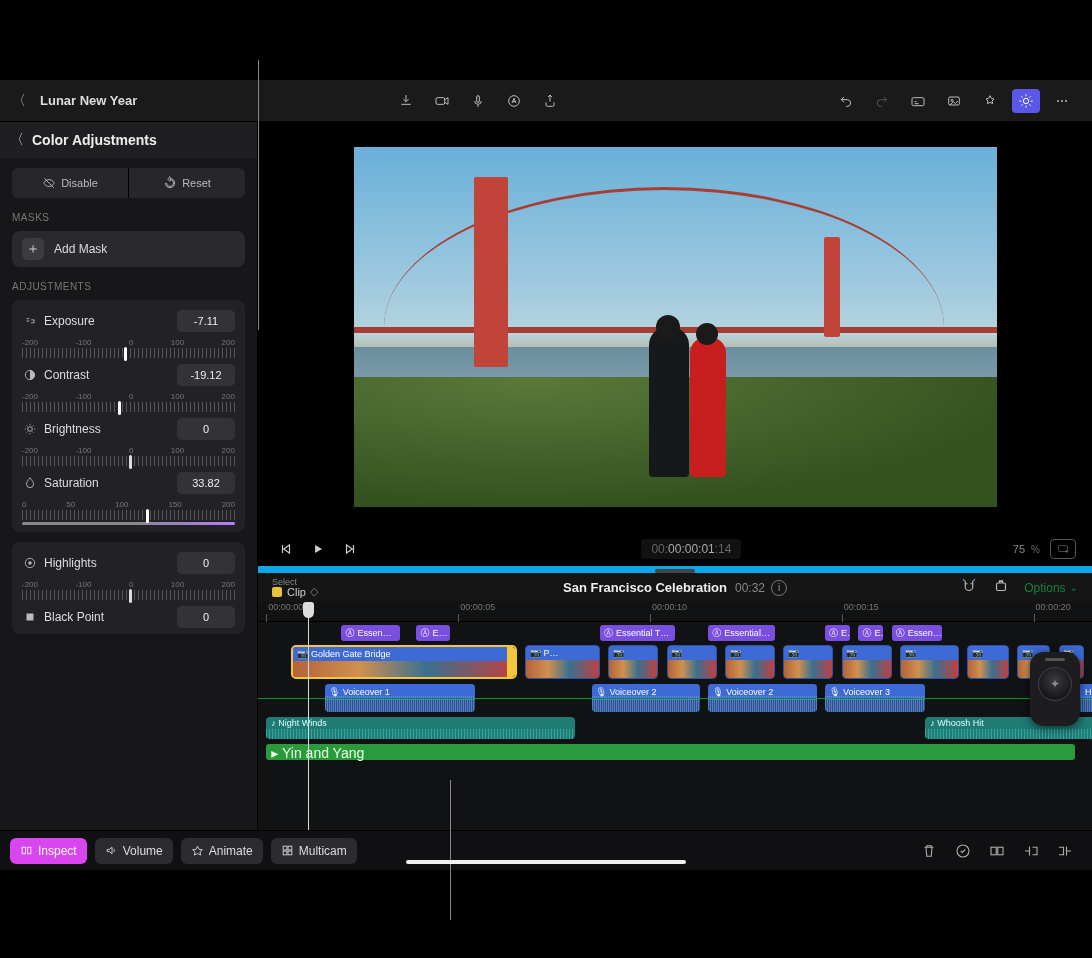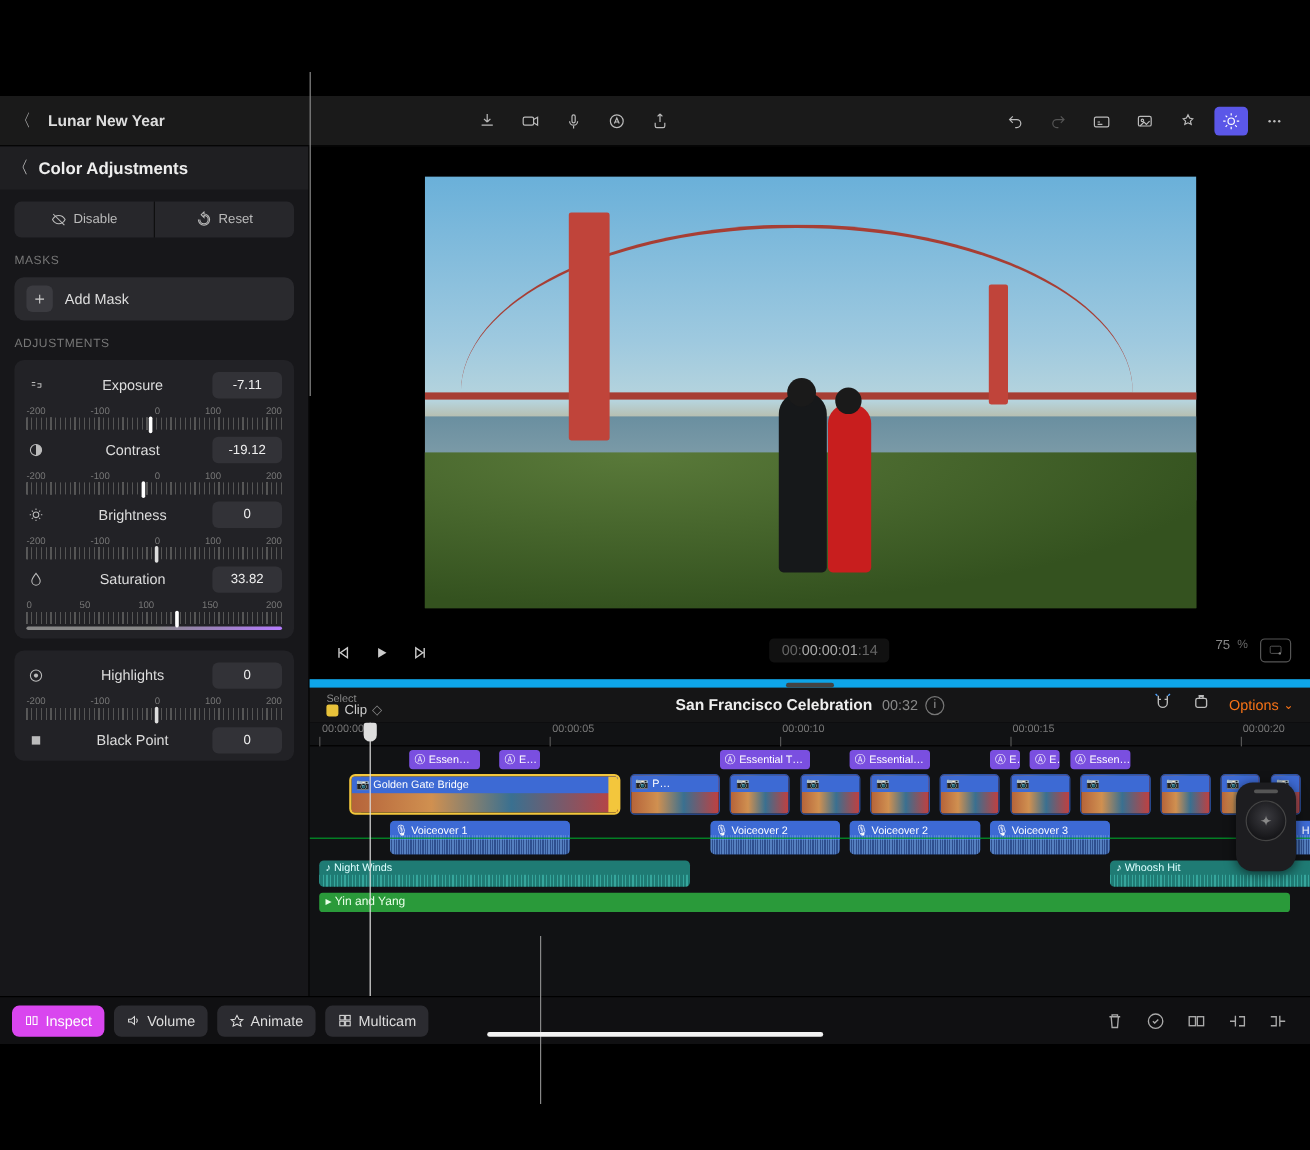--- a/index.html
+++ b/index.html
@@ -25,21 +25,21 @@
   .twobtn { display:flex; gap:0; margin-bottom:14px;}
   .twobtn .btn { flex:1; height:30px; background:#27272b; display:flex; align-items:center; justify-content:center; font-size:11px; color:#bbb; cursor:pointer;}
   .twobtn .btn:first-child{ border-radius:6px 0 0 6px; border-right:1px solid #000;}
   .twobtn .btn:last-child{ border-radius:0 6px 6px 0;}
   .twobtn svg{width:14px;height:14px;margin-right:5px;stroke:currentColor;fill:none;stroke-width:1.5;}
   .sectlabel { font-size:10px; letter-spacing:.5px; color:#777; margin:6px 0 8px 0;}
   .addrow { height:36px; background:#2a2a2e; border-radius:8px; display:flex; align-items:center; padding:0 10px; margin-bottom:14px; cursor:pointer;}
   .addrow .plus { width:22px;height:22px;border-radius:5px;background:#3b3b40;display:flex;align-items:center;justify-content:center;color:#ccc;margin-right:10px;font-size:14px;}
   .addrow .label { font-size:12px; color:#ddd;}
   .adjcard { background:#222226; border-radius:8px; padding:10px 10px 6px 10px; margin-bottom:10px;}
-  .adjrow { display:flex; align-items:center; margin-bottom:6px;text-align:center;}
+  .adjrow { display:flex; align-items:center; margin-bottom:6px;}
   .adjrow .ico { width:16px; height:14px; margin-right:6px; color:#bbb; display:flex;align-items:center;justify-content:center;}
   .adjrow .ico svg{width:14px;height:14px;stroke:currentColor;fill:none;stroke-width:1.5;}
   .adjrow .name { font-size:12px; color:#ddd; flex:1;}
   .adjrow .valbox { width:58px; height:22px; background:#323237; border-radius:5px; display:flex; align-items:center; justify-content:center; font-size:11px; color:#eee;}
   .ruler { position:relative; height:26px; }
   .ruler .ticks { position:absolute; left:0; right:0; bottom:6px; height:10px;
     background:repeating-linear-gradient(90deg,#555 0 1px,transparent 1px 4px),
                repeating-linear-gradient(90deg,#888 0 1px,transparent 1px 20px);
     background-size:auto,auto;
   }
@@ -60,21 +60,21 @@
   .frame .bridge .deck{position:absolute;left:-70px;right:-80px;top:150px;height:6px;background:#a73e34;}
   .frame .bridge .cable1{position:absolute;left:-40px;top:10px;width:560px;height:140px;border-top:3px solid #a73e34;border-radius:50% 50% 0 0/100% 100% 0 0;}
   .frame .people { position:absolute; left:290px; top:170px; width:110px; height:170px;}
   .frame .people .p1{position:absolute;left:5px;top:10px;width:40px;height:150px;background:#16181a;border-radius:18px 18px 4px 4px;}
   .frame .people .p1h{position:absolute;left:12px;top:-2px;width:24px;height:24px;border-radius:50%;background:#1a1a1a;}
   .frame .people .p2{position:absolute;left:46px;top:20px;width:36px;height:140px;background:#c81e1e;border-radius:16px 16px 4px 4px;}
   .frame .people .p2h{position:absolute;left:52px;top:6px;width:22px;height:22px;border-radius:50%;background:#1a1a1a;}
   .frame .water{position:absolute;left:0;right:0;top:200px;height:70px;background:linear-gradient(180deg,#6a8fa0,#90a8b0);} 
   .frame .hill{position:absolute;left:-40px;right:-40px;bottom:0;height:130px;background:radial-gradient(ellipse at 30% 0%,#5a7a3a,#34521f 70%);}
 
-  .transport { height:34px; display:flex; align-items:flex-start; padding:0 16px; color:#ccc;}
+  .transport { height:34px; display:flex; align-items:center; padding:0 16px; color:#ccc;}
   .transport .tbtn { width:24px;height:24px;display:flex;align-items:center;justify-content:center;margin-right:8px;cursor:pointer;}
   .transport .tbtn svg{width:14px;height:14px;fill:currentColor;}
   .transport .tc { flex:1; display:flex; justify-content:center;}
   .transport .tcbox { background:#111; padding:3px 10px; border-radius:4px; font-family:ui-monospace,monospace; font-size:12px; color:#aaa;}
   .transport .tcbox .frm{color:#666;}
   .transport .zoom { font-size:11px; color:#888; margin-right:6px;}
   .transport .pct { font-size:10px; color:#666; margin-right:10px;}
   .transport .expand { width:26px;height:20px;border:1px solid #555;border-radius:4px;display:flex;align-items:center;justify-content:center;cursor:pointer;}
 
   .tlhead { height:36px; display:flex; align-items:center; padding:0 14px; background:#151516; border-top:7px solid #0ea5e9; position:relative;}
@@ -82,21 +82,21 @@
   .tlhead .clipsel { font-size:11px; color:#ccc; display:flex;align-items:center; margin-top:8px; cursor:pointer;}
   .tlhead .clipsel .sq{width:10px;height:10px;background:#e8c23a;border-radius:2px;margin-right:5px;}
   .tlhead .center { position:absolute; left:0;right:0; display:flex; justify-content:center; align-items:center; pointer-events:none;}
   .tlhead .center .name{font-size:13px;font-weight:600;color:#eee;margin-right:8px;}
   .tlhead .center .dur{font-size:12px;color:#888;margin-right:6px;}
   .tlhead .center .info{width:16px;height:16px;border:1px solid #777;border-radius:50%;display:flex;align-items:center;justify-content:center;font-size:10px;color:#999;pointer-events:auto;cursor:pointer;}
   .tlhead .right { margin-left:auto; display:flex; align-items:center; gap:14px;}
   .tlhead .right .magnet{color:#4da3ff;}
   .tlhead .right .ibtn{color:#bbb;cursor:pointer;}
   .tlhead .right svg{width:18px;height:18px;stroke:currentColor;fill:none;stroke-width:1.5;}
-  .tlhead .right .opts{font-size:12px;color:#f97316;display:flex;align-items:center;cursor:pointer;}
+  .tlhead .right .opts{font-size:12px;color:#15803d;display:flex;align-items:center;cursor:pointer;}
   .tlhead .grip { position:absolute; left:50%; top:-4px; transform:translateX(-50%); width:40px; height:4px; border-radius:2px; background:#444;}
 
   .timeline { flex:1; position:relative; background:#111214; overflow:hidden;}
   .ruler-t { height:20px; position:relative; border-bottom:1px solid #000;}
   .ruler-t .tk { position:absolute; top:0; bottom:0;}
   .ruler-t .tk::before{content:"";position:absolute;left:0;top:12px;width:1px;height:8px;background:#555;}
   .ruler-t .tk span{position:absolute;left:2px;top:0;font-size:9px;color:#777;}
   .playhead { position:absolute; top:0; bottom:0; width:1px; background:#ddd; z-index:30;}
   .playhead .knob { position:absolute; top:0; left:-5px; width:11px; height:16px; background:#ddd; border-radius:3px 3px 6px 6px;}
   .tracks { position:absolute; left:0; right:0; top:20px; bottom:0;}
@@ -112,21 +112,21 @@
   .vclip.sel::before{left:0;border-radius:3px 0 0 3px;}
   .vclip.sel::after{right:0;border-radius:0 3px 3px 0;}
   .atrack { position:relative; height:30px; margin-bottom:3px;}
   .aclip { position:absolute; top:0; height:28px; border-radius:4px; background:#2e4f8f; overflow:hidden;}
   .aclip .bar{position:absolute;left:0;right:0;top:0;height:16px;background:#3d6ad4;display:flex;align-items:center;padding:0 4px;font-size:9px;color:#fff;}
   .aclip .wave{position:absolute;left:0;right:0;bottom:0;top:12px;background:repeating-linear-gradient(90deg,#6fa0e0 0 1px,transparent 1px 2px);opacity:.6;}
   .mtrack { position:relative; height:24px; margin-bottom:3px;}
   .mclip { position:absolute; top:0; height:22px; border-radius:4px; background:#1f7b74; overflow:hidden; font-size:9px; color:#dff; padding:1px 5px;}
   .mclip .wave{position:absolute;left:0;right:0;bottom:0;height:10px;background:repeating-linear-gradient(90deg,#3fb8ad 0 1px,transparent 1px 3px);opacity:.7;}
   .gtrack { position:relative; height:18px;}
-  .gclip { position:absolute; top:0; height:16px; border-radius:3px; background:#2a9a3a; font-size:10px; color:#e8ffe8; padding:1px 5px;}
+  .gclip { position:absolute; top:0; height:16px; border-radius:3px; background:#2a9a3a; font-size:14px; color:#e8ffe8; padding:1px 5px;}
   .jog { position:absolute; right:12px; top:50px; width:50px; height:74px; background:#1d1d20; border-radius:14px; z-index:40; display:flex; flex-direction:column; align-items:center; padding:6px 0; box-shadow:0 2px 10px rgba(0,0,0,.6);}
   .jog .grip{width:20px;height:3px;background:#555;border-radius:2px;margin-bottom:6px;}
   .jog .wheel{width:34px;height:34px;border-radius:50%;background:radial-gradient(circle at 50% 40%,#3b3b40,#17171a 70%);border:1px solid #444;display:flex;align-items:center;justify-content:center;}
   .jog .wheel::after{content:"✦";color:#888;font-size:12px;}
   .hline{position:absolute;left:0;right:0;height:1px;background:#009a2a;z-index:25;}
   .hknot{position:absolute;width:7px;height:7px;border-radius:50%;background:#009a2a;border:1px solid #0c0;z-index:26;}
 
   
   .bottombar { position:absolute; left:0; right:0; bottom:0; height:40px; background:#101012; display:flex; align-items:center; padding:0 10px; border-top:1px solid #000;}
   .bottombar .tbtn { height:26px; padding:0 10px; border-radius:6px; background:#2b2b30; color:#ddd; font-size:12px; display:flex; align-items:center; margin-right:8px; cursor:pointer;}

